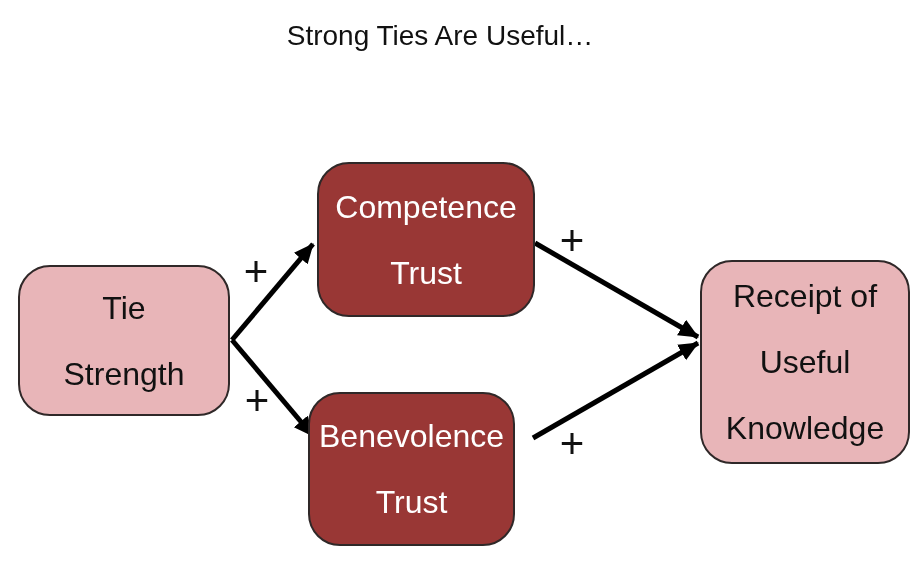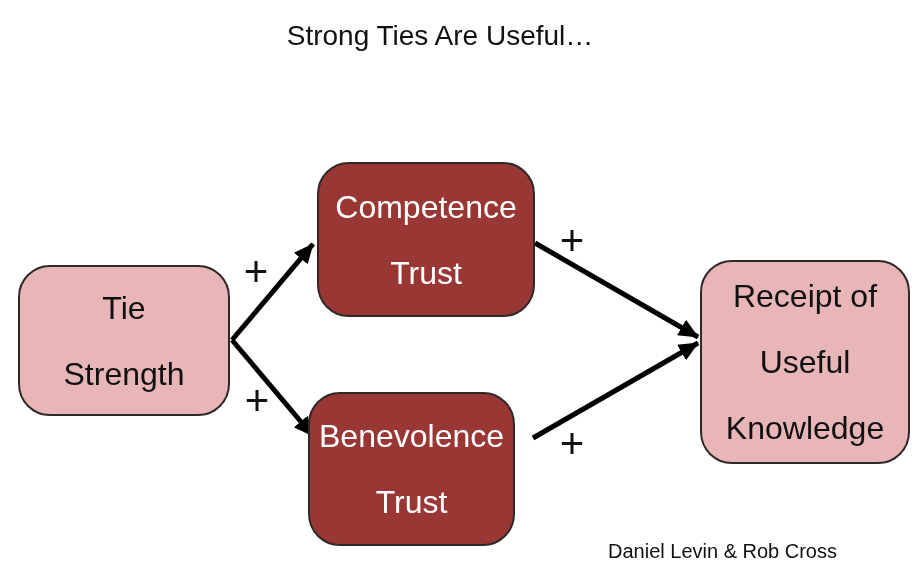--- a/index.html
+++ b/index.html
@@ -117,15 +117,14 @@
     <div class="label">Receipt of
 Useful
 Knowledge</div>
   </div>
 
   <div class="edge-sign" id="sign-1">+</div>
   <div class="edge-sign" id="sign-2">+</div>
   <div class="edge-sign" id="sign-3">+</div>
   <div class="edge-sign" id="sign-4">+</div>
 
-  <div class="attribution">Daniel Levin &amp; Rob Cross</div>
 
 </div>
 
 </body></html>

